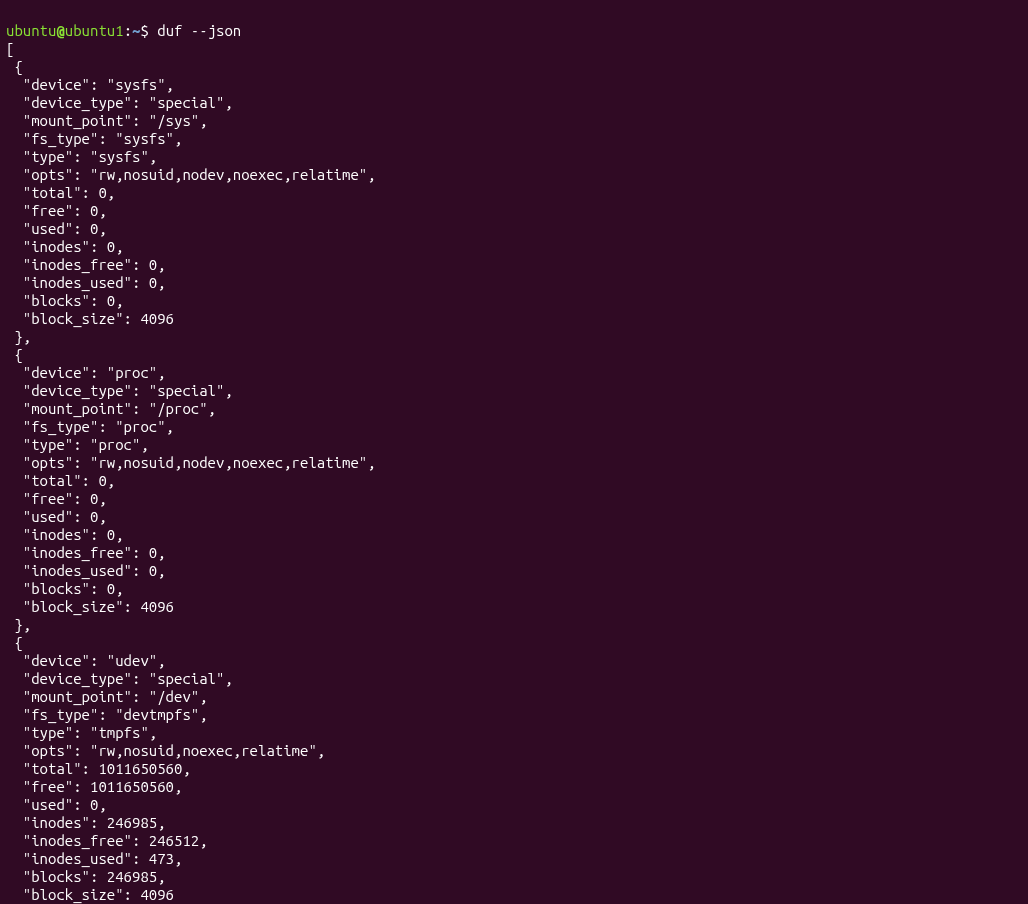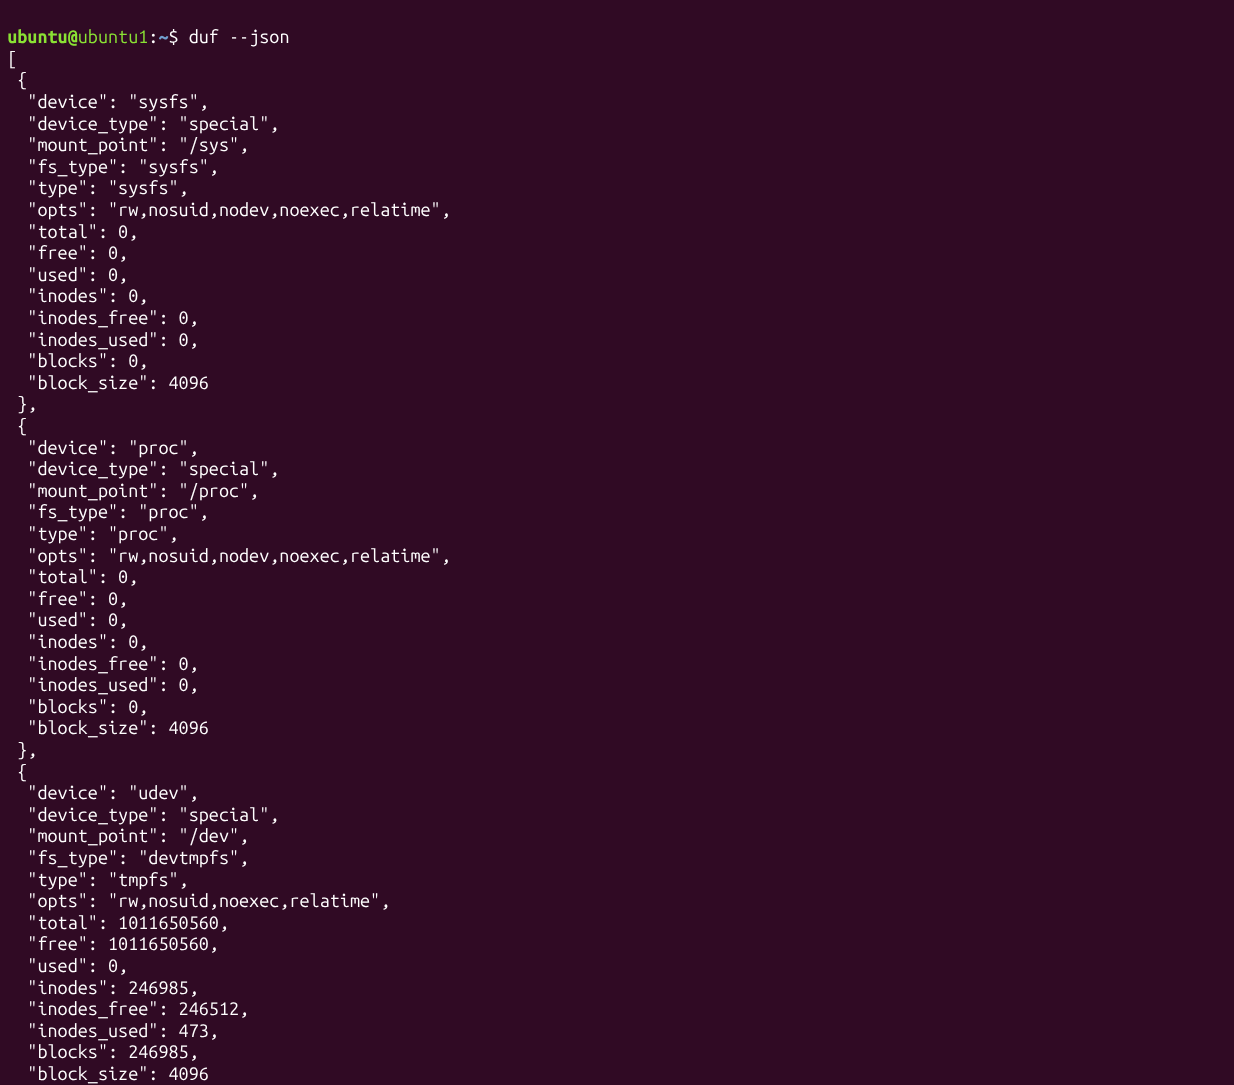--- a/index.html
+++ b/index.html
@@ -11,21 +11,21 @@
     font-family: "Ubuntu Mono", "DejaVu Sans Mono", "Menlo", "Consolas", monospace;
     font-size: 15px;
     line-height: 18px;
     color: #ffffff;
     overflow: hidden;
   }
   .terminal {
     padding: 4px 6px;
     white-space: pre;
   }
-  .prompt-user { color: #8ae234; font-weight: bold; }
+  .prompt-user { color: #8ae234; font-weight: normal; }
   .prompt-host { color: #8ae234; font-weight: normal; }
   .prompt-at   { color: #8ae234; font-weight: bold; }
   .prompt-colon{ color: #ffffff; }
   .prompt-path { color: #729fcf; font-weight: bold; }
   .prompt-sign { color: #ffffff; }
   .cmd         { color: #ffffff; }
   .out         { color: #ffffff; }
 </style>
 </head>
 <body>

